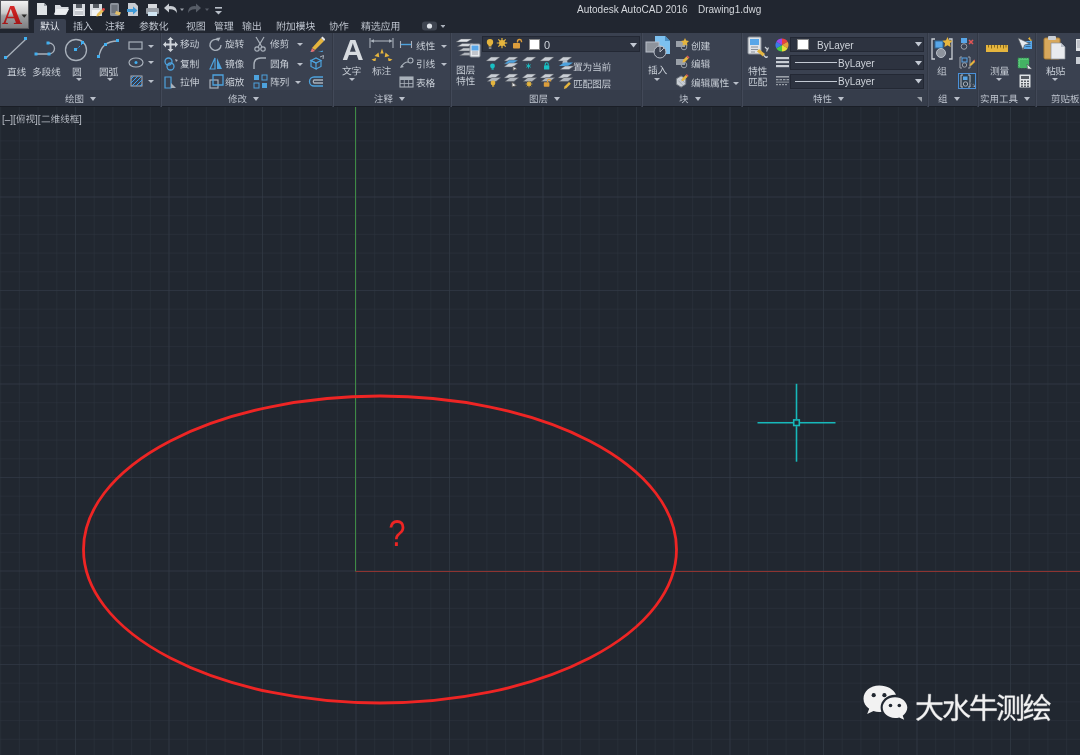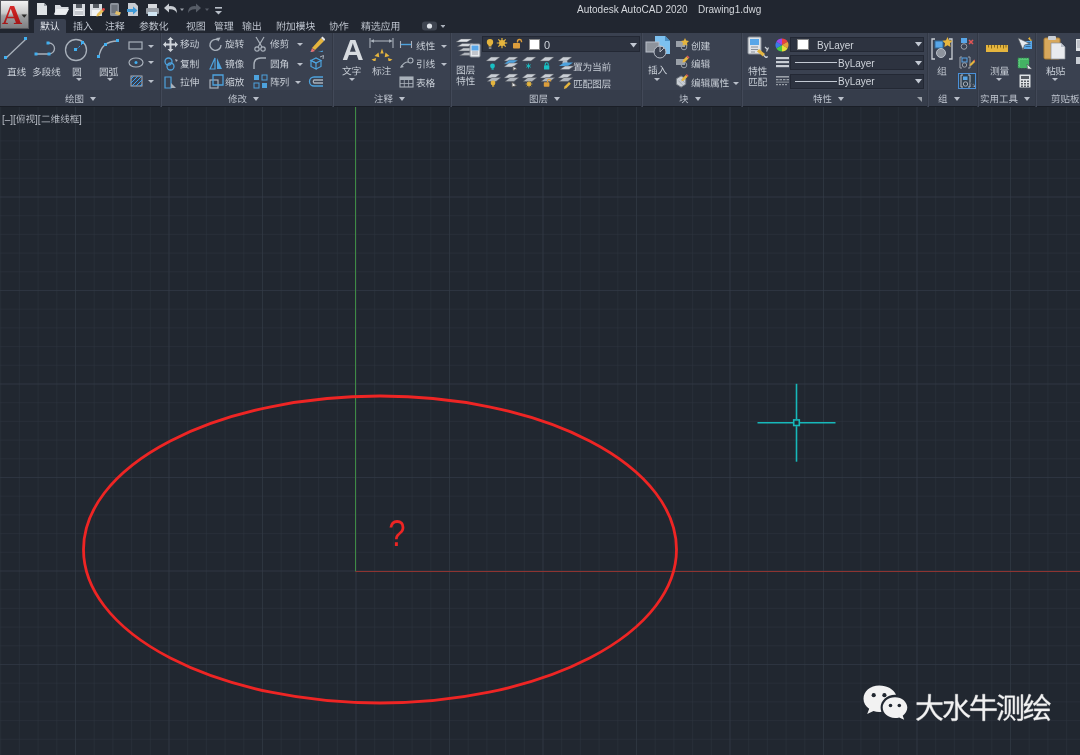--- a/index.html
+++ b/index.html
@@ -265,21 +265,21 @@
         </g>
         <g id="u9644" transform="scale(1,-1)">
           <path d="M553 610H963V540H553ZM802 828H874V17Q874 -17 866 -35Q857 -54 836 -64Q816 -73 781 -76Q746 -79 690 -78Q687 -63 680 -42Q673 -20 665 -4Q706 -5 738 -6Q770 -6 781 -5Q793 -4 797 0Q802 4 802 16ZM574 414 632 440Q652 404 673 363Q693 322 711 283Q728 245 738 214L676 184Q666 215 649 255Q632 294 613 336Q593 378 574 414ZM516 839 585 821Q560 740 526 662Q492 584 451 516Q410 447 365 395Q361 403 352 414Q343 426 334 438Q325 450 317 457Q380 527 433 628Q485 730 516 839ZM83 797H309V729H150V-80H83ZM286 797H298L310 801L358 772Q338 709 314 636Q289 563 266 501Q316 437 332 380Q348 324 348 276Q348 234 339 203Q331 171 310 157Q291 141 261 138Q232 134 197 136Q197 151 193 170Q189 189 180 203Q196 202 209 201Q222 201 233 202Q251 203 262 211Q273 219 277 239Q281 260 281 284Q281 325 265 378Q249 432 200 493Q212 528 224 567Q237 605 248 644Q259 682 269 716Q279 751 286 777ZM437 599 496 659 505 655V-75H437Z"></path>
         </g>
         <g id="u9ed8" transform="scale(1,-1)">
           <path d="M515 551H950V480H515ZM760 760 809 788Q830 764 852 735Q874 706 893 679Q913 652 924 631L871 597Q861 618 842 647Q824 676 802 706Q781 735 760 760ZM148 752V505H426V752ZM89 806H486V450H89ZM165 701 202 710Q215 674 225 630Q234 587 236 557L196 546Q195 577 187 620Q178 664 165 701ZM203 119 251 124Q258 83 262 34Q266 -14 265 -49L213 -55Q215 -20 212 29Q209 77 203 119ZM301 119 347 129Q361 91 371 47Q381 3 384 -28L333 -40Q332 -8 323 37Q314 82 301 119ZM402 125 449 140Q465 111 477 76Q490 42 494 17L444 -2Q440 24 428 59Q416 95 402 125ZM114 142 164 120Q149 79 129 27Q109 -25 86 -62L33 -37Q49 -13 64 19Q79 50 92 82Q105 115 114 142ZM371 711 416 694Q403 655 388 610Q374 566 361 536L327 550Q335 571 343 600Q352 628 359 658Q367 688 371 711ZM60 229Q115 232 186 235Q257 239 338 243Q418 247 499 252L498 191Q380 183 266 175Q151 168 65 162ZM82 378H484V317H82ZM266 777H315V472H323V215H257V472H266ZM744 509Q762 395 793 293Q823 191 869 111Q916 30 980 -18Q972 -24 962 -35Q952 -45 943 -56Q934 -66 928 -76Q863 -20 816 68Q769 155 738 265Q708 375 689 500ZM683 839H749V612Q749 532 742 445Q735 358 714 268Q692 178 650 91Q608 4 537 -76Q527 -65 511 -53Q494 -41 479 -32Q548 44 589 126Q630 209 650 293Q671 377 677 459Q683 540 683 612Z"></path>
         </g>
       </defs>
     </svg>
     <div class="abs" style="left:0;top:0;width:1080px;height:18px;background:#212630"></div>
-    <div class="abs" style="left:577px;top:3.5px;font-size:10px;color:#d3d6db">Autodesk AutoCAD 2020</div>
+    <div class="abs" style="left:577px;top:3.5px;font-size:10px;color:#d3d6db">Autodesk AutoCAD 2016</div>
     <div class="abs" style="left:698px;top:3.5px;font-size:10px;color:#d3d6db">Drawing1.dwg</div>
     <div class="abs" style="left:0;top:18px;width:1080px;height:15px;background:#212630"></div>
     <div class="abs" style="left:0;top:33px;width:1080px;height:74px;background:#3a4150"></div>
     <div class="abs" style="left:0;top:90px;width:1080px;height:16px;background:#363d4b"></div>
     <div class="abs" style="left:0;top:106px;width:1080px;height:1px;background:#1a1e26"></div>
     <div class="abs" style="left:0;top:0;width:29px;height:29px;background:linear-gradient(180deg,#f2f2f2 0%,#c9c9c9 45%,#9fa0a2 55%,#7e7f82 100%);border:1px solid #55575c">
 <svg width="27" height="27" viewBox="0 0 27 27" style="position:absolute;left:0;top:0">
 <defs>
           <linearGradient id="redA" x1="0" y1="0" x2="0" y2="1">
             <stop offset="0" stop-color="#e83535"></stop>

